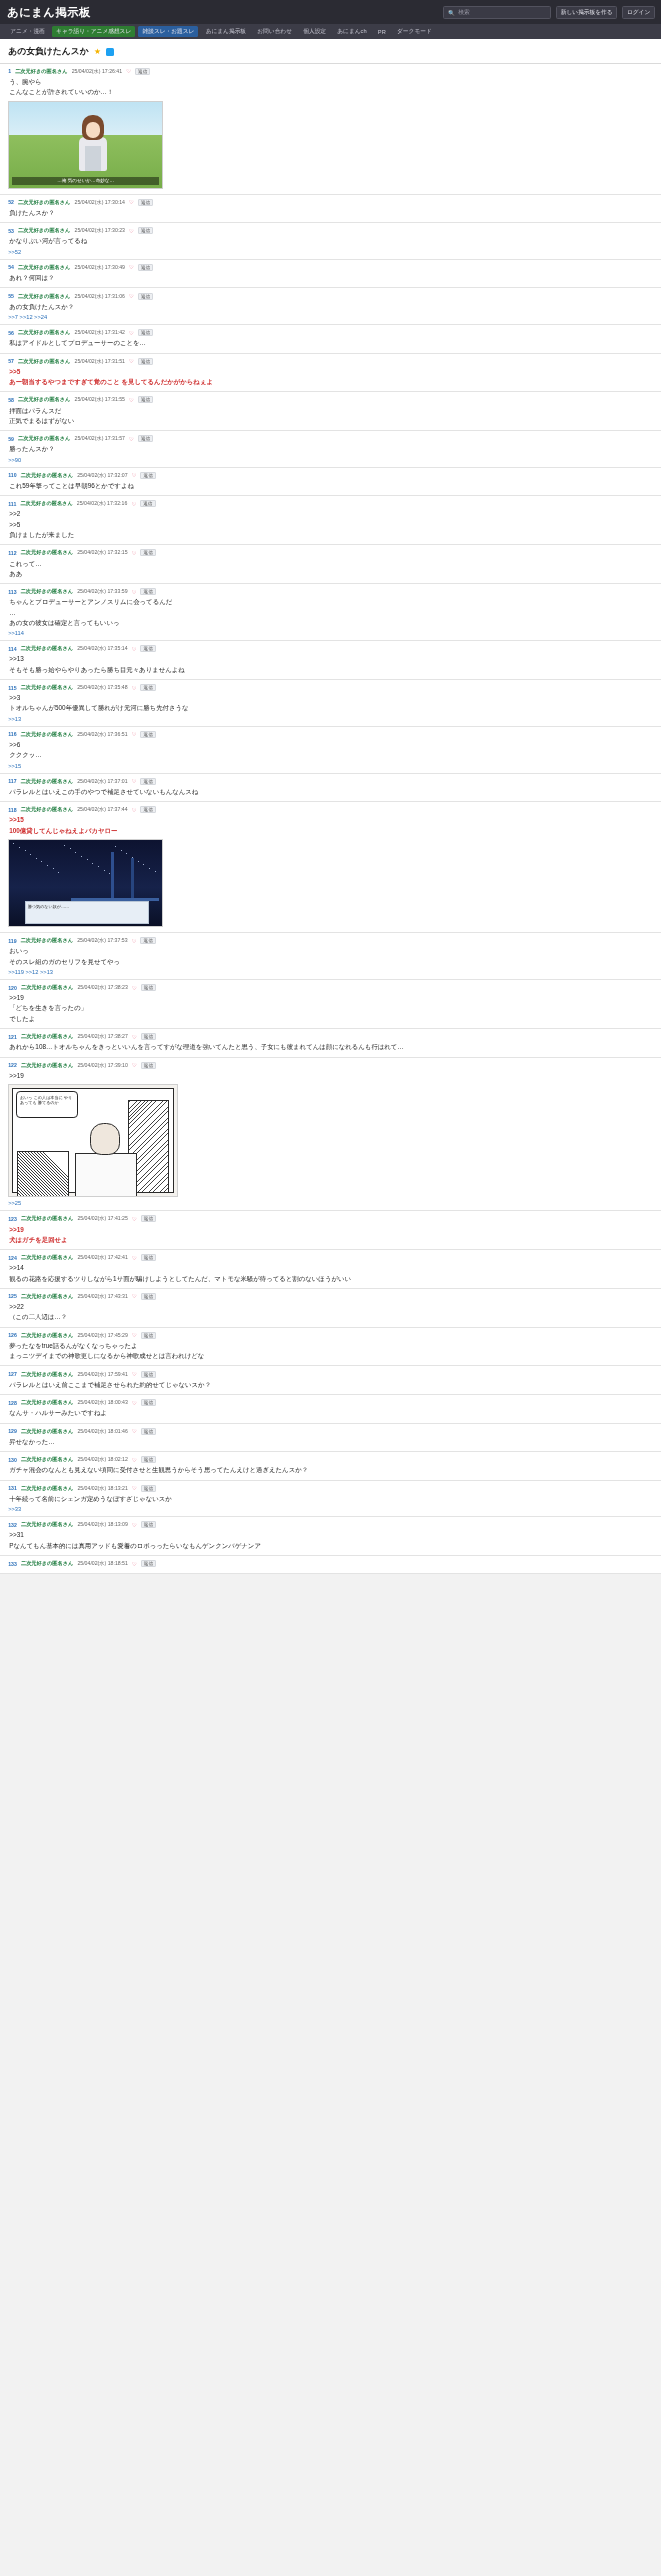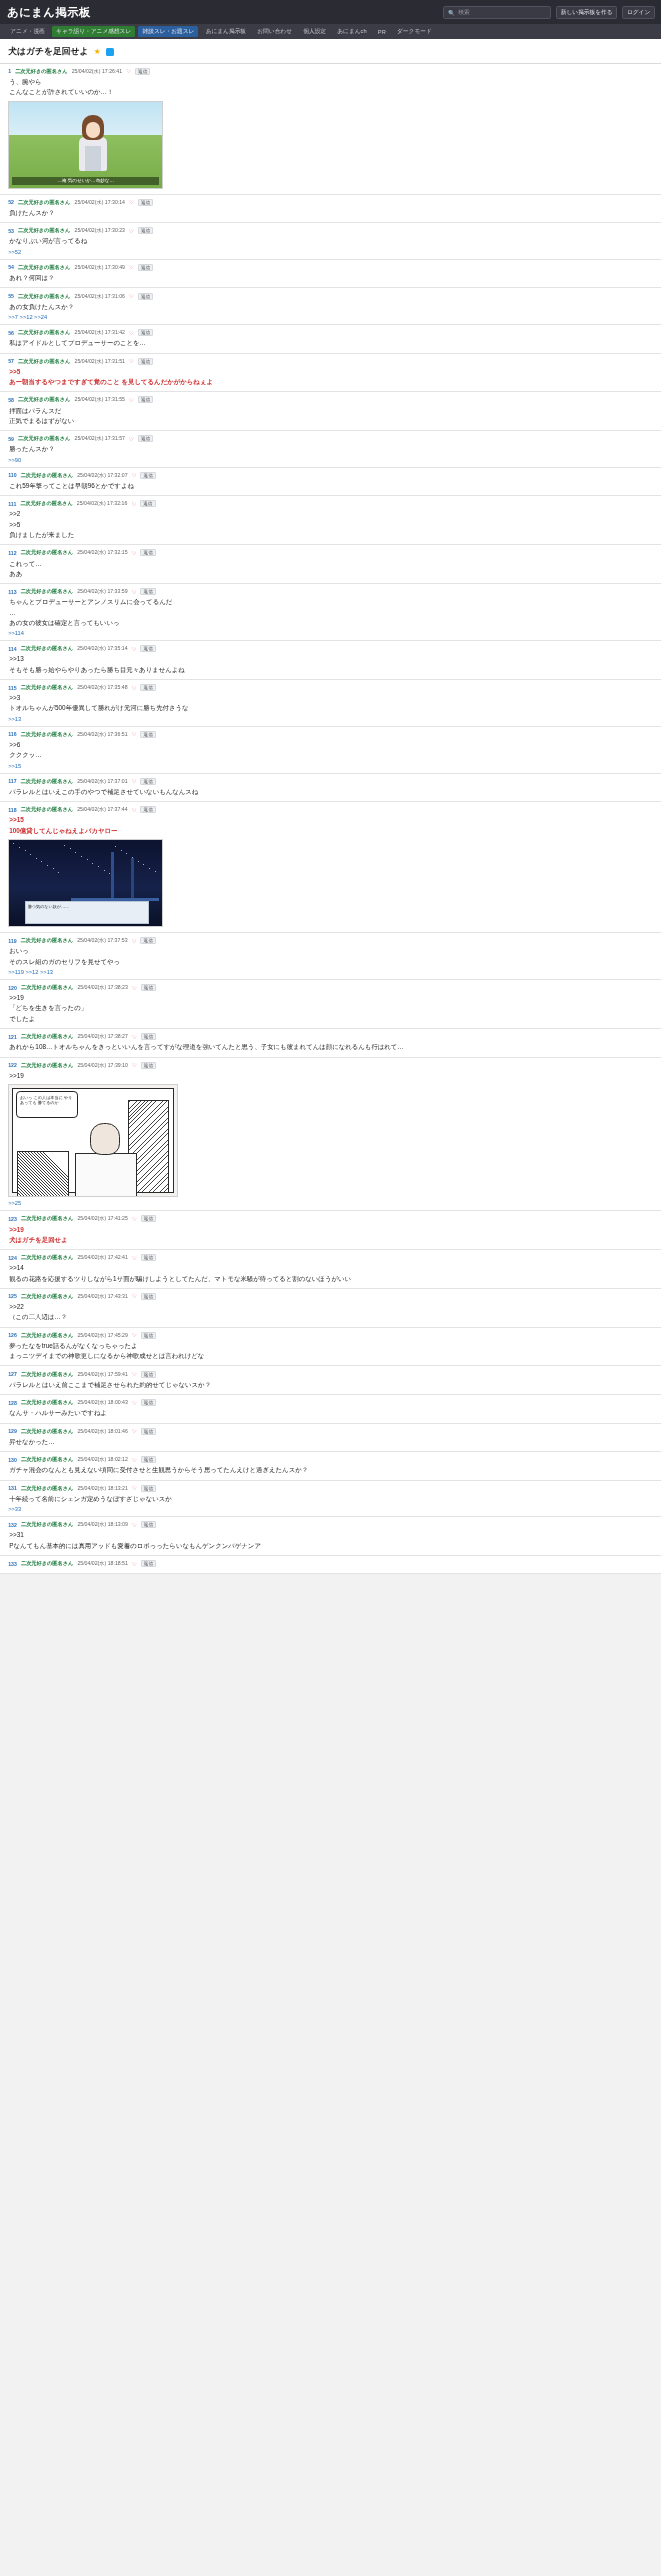--- a/index.html
+++ b/index.html
@@ -245,21 +245,21 @@
   <span class="nav-pill blue">雑談スレ・お題スレ</span>
   <span class="nav-pill plain">あにまん掲示板</span>
   <span class="nav-pill plain">お問い合わせ</span>
   <span class="nav-pill plain">個人設定</span>
   <span class="nav-pill plain">あにまんch</span>
   <span class="nav-pill plain">PR</span>
   <span class="nav-pill plain">ダークモード</span>
 </div>
 
 <div class="thread-head">
-  <div class="thread-title">犬はガチを足回せよ</div>
+  <div class="thread-title">あの女負けたんスか</div>
   <span class="star-icon">★</span>
   <span class="tw-icon"></span>
 </div>
 
 <div class="posts" id="posts">
     <div class="post">
       <div class="post-meta">
         <span class="post-num">1</span>
         <span class="post-name">二次元好きの匿名さん</span>
         <span class="post-date">25/04/02(水) 17:26:41</span>

